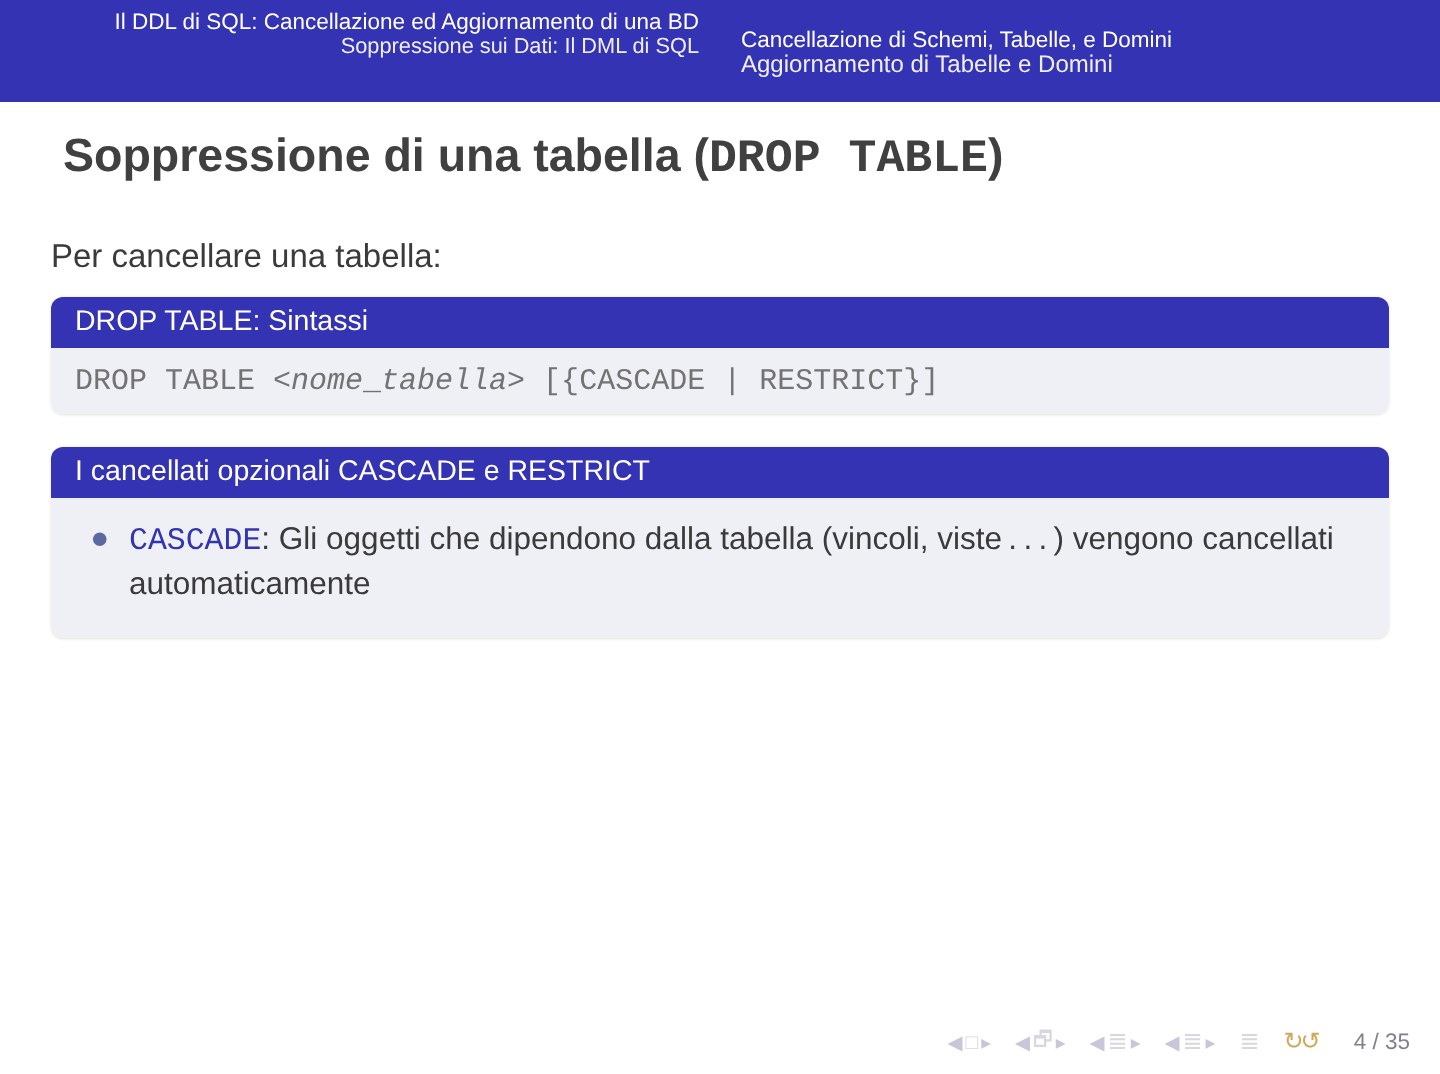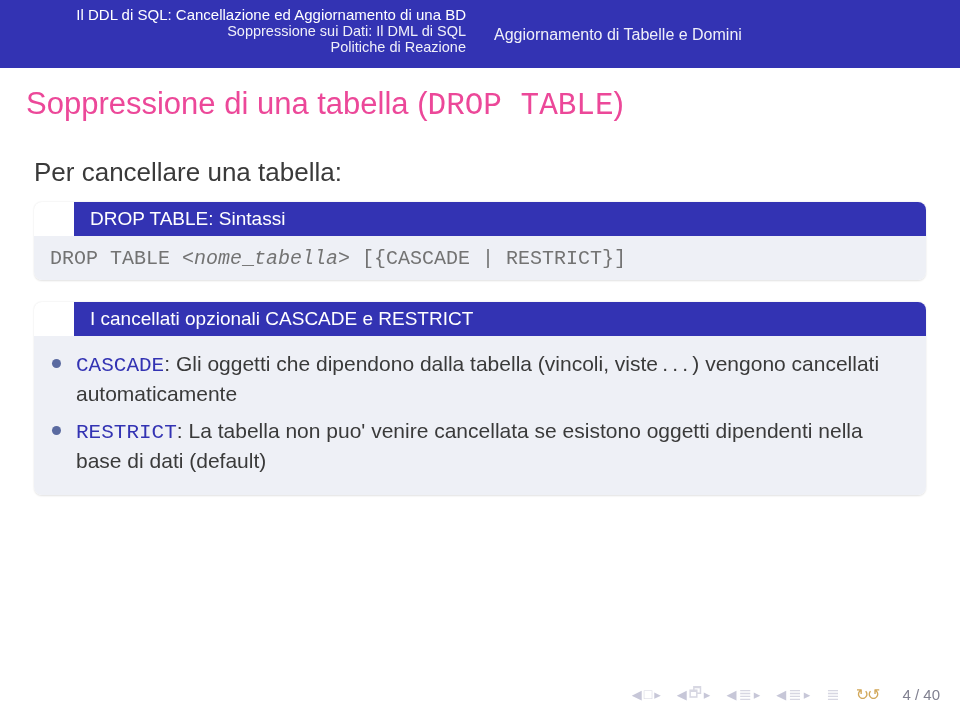--- a/index.html
+++ b/index.html
@@ -29,48 +29,47 @@
     padding: 6px 10px 4px 14px;
     display: flex;
     flex-direction: column;
     justify-content: center;
   }
   .hl-line1 { font-size: 15px; font-weight: 500; }
   .hl-line2, .hl-line3 { font-size: 14.5px; font-weight: 300; opacity: 0.92; }
   .hr-line1 { font-size: 15px; font-weight: 400; }
   .hr-line2 { font-size: 16px; font-weight: 300; opacity: 0.92; }
   .frame-title {
-    color: #ec4899;
+    color: #404040;
     font-size: 31px;
-    font-weight: 400;
-    padding: 18px 26px 10px 26px;
+    font-weight: 700;
+    padding: 18px 26px 10px 42px;
   }
   .frame-title .tt { font-family: 'Courier New', monospace; }
   .content {
     padding: 24px 34px 0 34px;
   }
   .intro {
-    font-size: 26px;
+    font-size: 22px;
     color: #3a3a3a;
     margin-bottom: 14px;
     font-weight: 300;
   }
   .block {
     border-radius: 8px;
     overflow: hidden;
     margin-bottom: 22px;
     box-shadow: 0 0.5px 2px rgba(0,0,0,0.12);
   }
   .block-title {
     background: #3333b3;
     color: #fff;
     font-size: 19px;
     padding: 6px 16px;
     font-weight: 400;
-    margin-left: 40px;
   }
   .block-body {
     background: #eef0f6;
     color: #737373;
     padding: 10px 16px;
     font-size: 20px;
     font-weight: 300;
   }
   .tt { font-family: 'Courier New', monospace; }
   .ital { font-style: italic; }
@@ -126,23 +125,23 @@
     margin-left: 10px;
   }
 </style>
 </head>
 <body>
 
 <div class="header-top">
   <div class="header-left">
     <div class="hl-line1">Il DDL di SQL: Cancellazione ed Aggiornamento di una BD</div>
     <div class="hl-line2">Soppressione sui Dati: Il DML di SQL</div>
-    <div class="hl-line3">Politiche di Reazione</div>
   </div>
   <div class="header-right">
+    <div class="hr-line1">Cancellazione di Schemi, Tabelle, e Domini</div>
     <div class="hr-line2">Aggiornamento di Tabelle e Domini</div>
   </div>
 </div>
 
 <div class="frame-title">
   <span>Soppressione di una tabella (</span><span class="tt">DROP TABLE</span><span>)</span>
 </div>
 
 <div class="content">
 
@@ -150,27 +149,24 @@
 
   <div class="block">
     <div class="block-title">DROP TABLE: Sintassi</div>
     <div class="block-body">
       <span class="tt">DROP TABLE </span><span class="tt ital">&lt;nome</span><span class="tt">_</span><span class="tt ital">tabella&gt;</span><span class="tt"> [{CASCADE | RESTRICT}]</span>
     </div>
   </div>
 
   <div class="block">
     <div class="block-title">I cancellati opzionali CASCADE e RESTRICT</div>
-    <div class="block-body" style="background:#eef0f6; color:#3a3a3a; padding:6px 6px;">
+    <div class="block-body" style="background:#eef0f6; color:#3a3a3a; padding:6px 16px;">
       <ul class="bullets">
         <li>
           <span class="tt">CASCADE</span><span>: Gli oggetti che dipendono dalla tabella (vincoli, viste . . . ) vengono cancellati automaticamente</span>
-        </li>
-        <li>
-          <span class="tt">RESTRICT</span><span>: La tabella non puo' venire cancellata se esistono oggetti dipendenti nella base di dati (default)</span>
         </li>
       </ul>
     </div>
   </div>
 
 </div>
 
 <div class="footer">
   <div class="nav-icons">
     <span class="nav-group">
@@ -189,14 +185,14 @@
         <span class="arrow">▸</span>
       </span>
     <span class="nav-group">
         <span class="arrow">◀</span>
         <span class="presentation-sym">≣</span>
         <span class="arrow">▸</span>
       </span>
     <span class="presentation-sym">≣</span>
     <span class="refresh">↻↺</span>
   </div>
-  <span class="page-counter">4 / 40</span>
+  <span class="page-counter">4 / 35</span>
 </div>
 
 </body></html>

